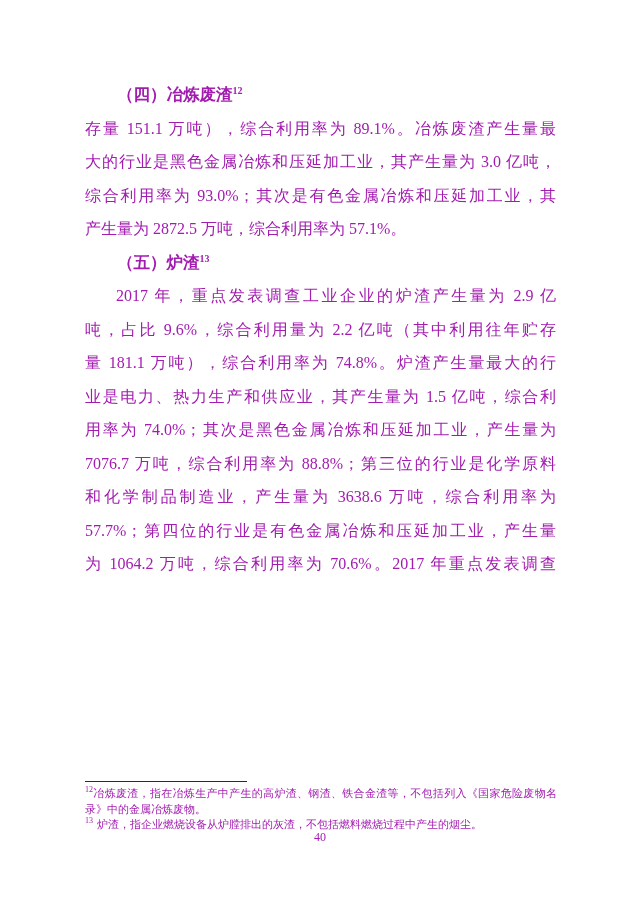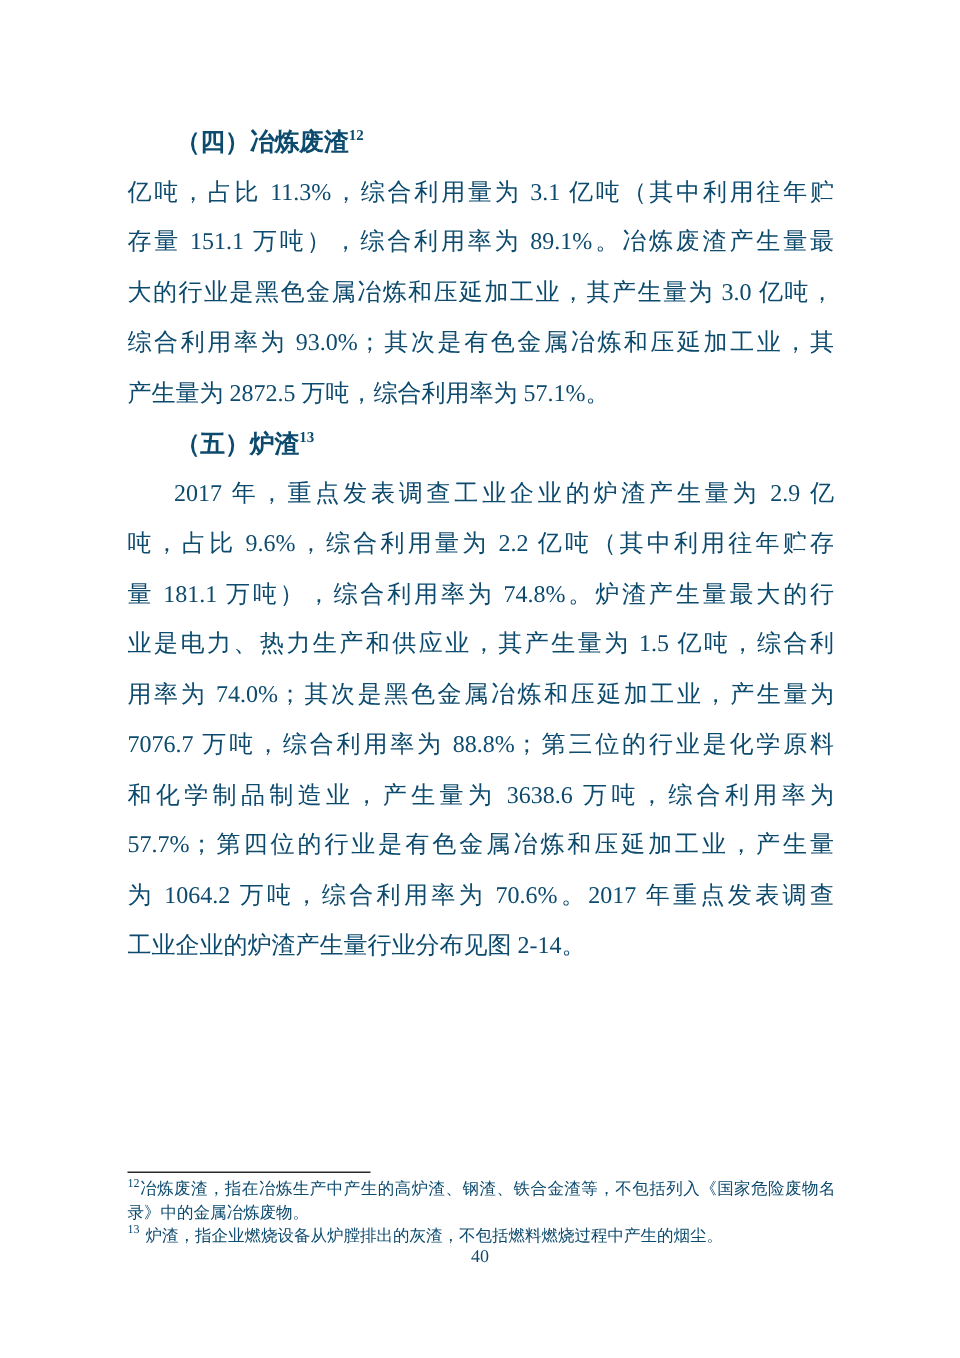--- a/index.html
+++ b/index.html
@@ -5,21 +5,21 @@
   html, body {
     margin: 0;
     padding: 0;
     background: #ffffff;
   }
   .page {
     position: relative;
     width: 640px;
     height: 905px;
     background: #ffffff;
-    color: #0c4a6e;
+    color: #a21caf;
     font-family: "Liberation Serif", "DejaVu Serif", serif;
     overflow: hidden;
   }
   .content {
     position: absolute;
     left: 85px;
     top: 78px;
     width: 471px;
   }
   .heading {
@@ -82,41 +82,39 @@
 </head>
 <body>
 
 <div class="page">
 
   <div class="content">
 
     <div class="section">
       <div class="heading"><span>（四）冶炼废渣</span><sup>12</sup></div>
       <div class="paragraph">
-          <div class="para-line">亿吨，占比 11.3%，综合利用量为 3.1 亿吨（其中利用往年贮</div>
           <div class="para-line">存量 151.1 万吨），综合利用率为 89.1%。冶炼废渣产生量最</div>
           <div class="para-line">大的行业是黑色金属冶炼和压延加工业，其产生量为 3.0 亿吨，</div>
           <div class="para-line">综合利用率为 93.0%；其次是有色金属冶炼和压延加工业，其</div>
           <div class="para-line last">产生量为 2872.5 万吨，综合利用率为 57.1%。</div>
         </div>
     </div>
 
     <div class="section">
       <div class="heading"><span>（五）炉渣</span><sup>13</sup></div>
       <div class="paragraph">
           <div class="para-line first">2017 年，重点发表调查工业企业的炉渣产生量为 2.9 亿</div>
           <div class="para-line">吨，占比 9.6%，综合利用量为 2.2 亿吨（其中利用往年贮存</div>
           <div class="para-line">量 181.1 万吨），综合利用率为 74.8%。炉渣产生量最大的行</div>
           <div class="para-line">业是电力、热力生产和供应业，其产生量为 1.5 亿吨，综合利</div>
           <div class="para-line">用率为 74.0%；其次是黑色金属冶炼和压延加工业，产生量为</div>
           <div class="para-line">7076.7 万吨，综合利用率为 88.8%；第三位的行业是化学原料</div>
           <div class="para-line">和化学制品制造业，产生量为 3638.6 万吨，综合利用率为</div>
           <div class="para-line">57.7%；第四位的行业是有色金属冶炼和压延加工业，产生量</div>
           <div class="para-line">为 1064.2 万吨，综合利用率为 70.6%。2017 年重点发表调查</div>
-          <div class="para-line last">工业企业的炉渣产生量行业分布见图 2-14。</div>
         </div>
     </div>
 
   </div>
 
   <div class="footnote-sep"></div>
 
   <div class="footnotes">
     <div class="footnote"><sup>12</sup><span>冶炼废渣，指在冶炼生产中产生的高炉渣、钢渣、铁合金渣等，不包括列入《国家危险废物名录》中的金属冶炼废物。</span></div>
     <div class="footnote spaced"><sup>13</sup><span>炉渣，指企业燃烧设备从炉膛排出的灰渣，不包括燃料燃烧过程中产生的烟尘。</span></div>

